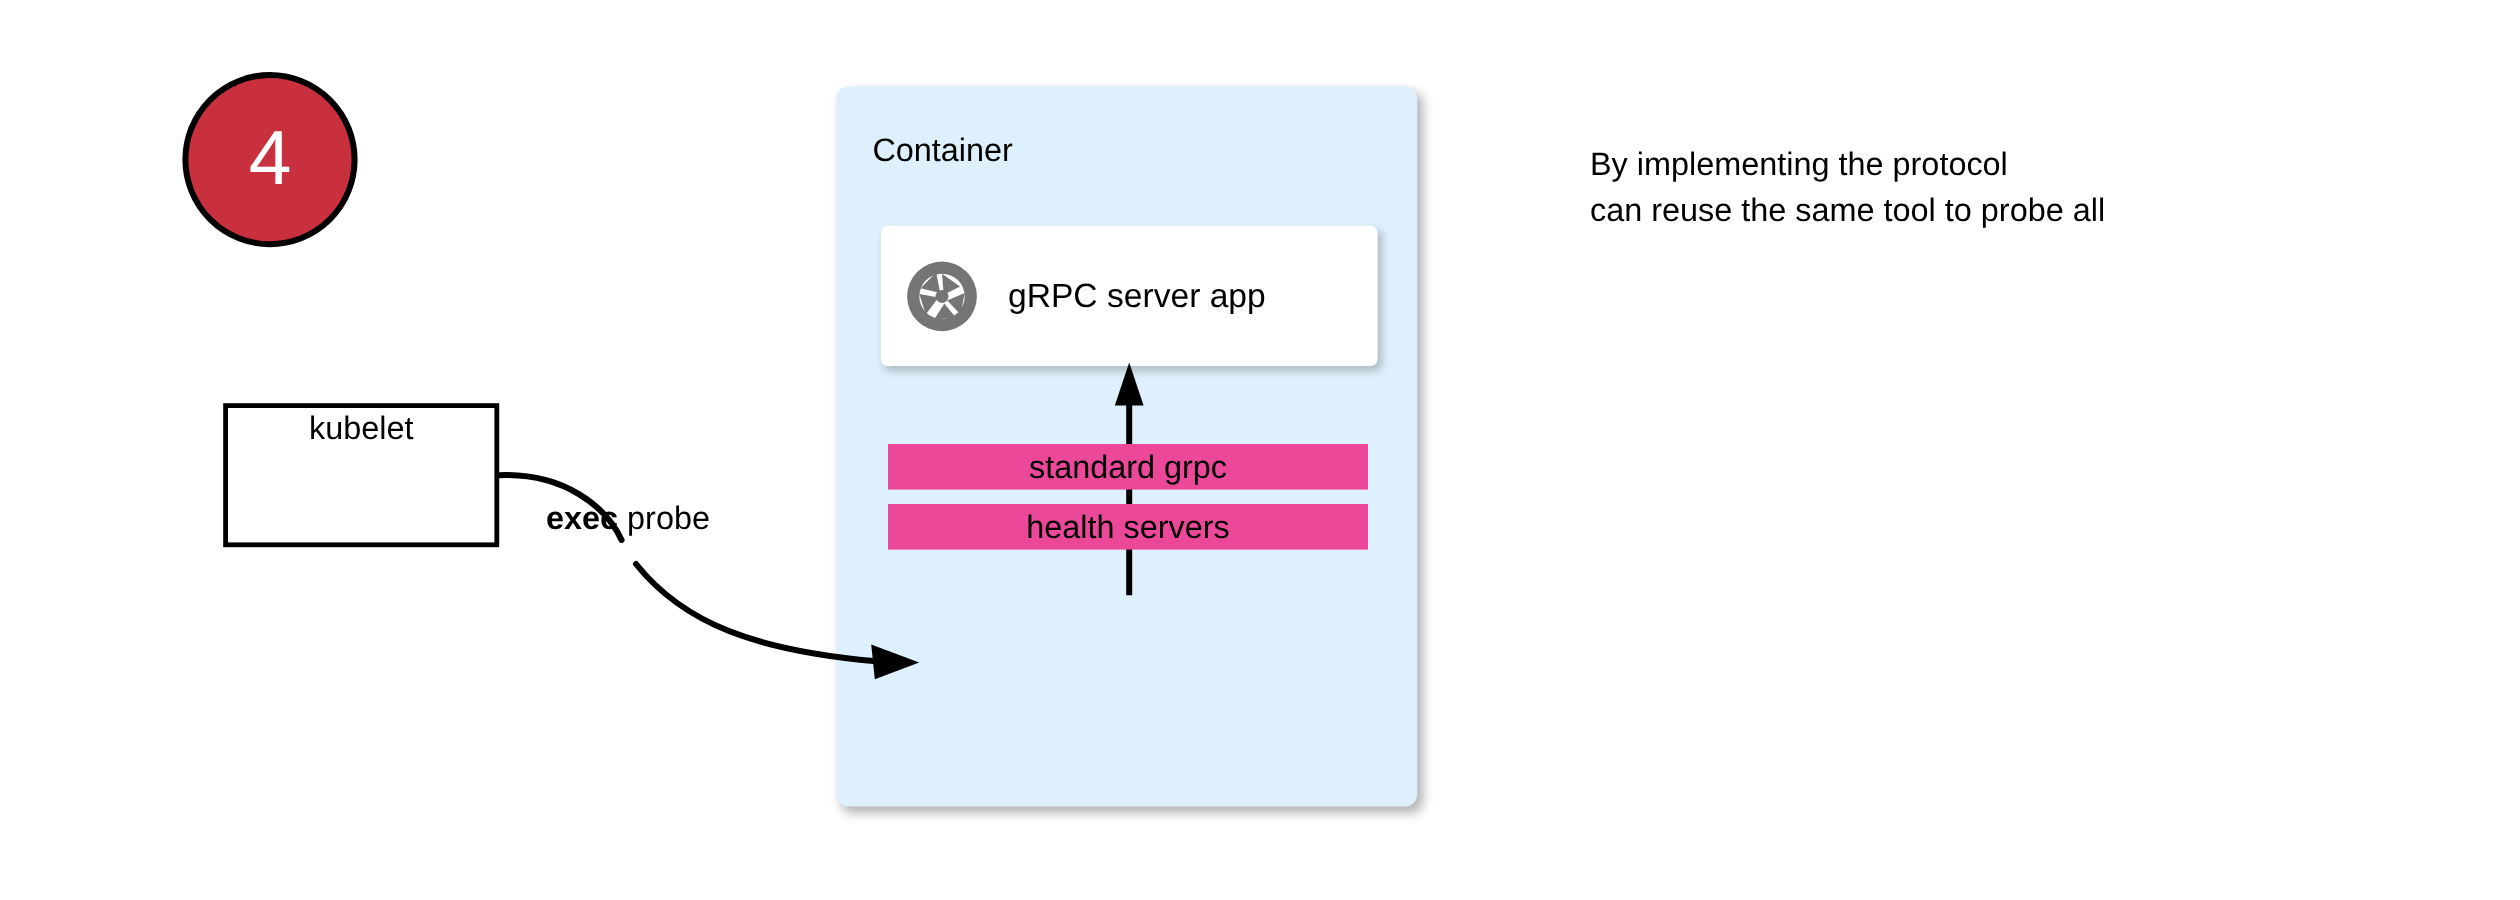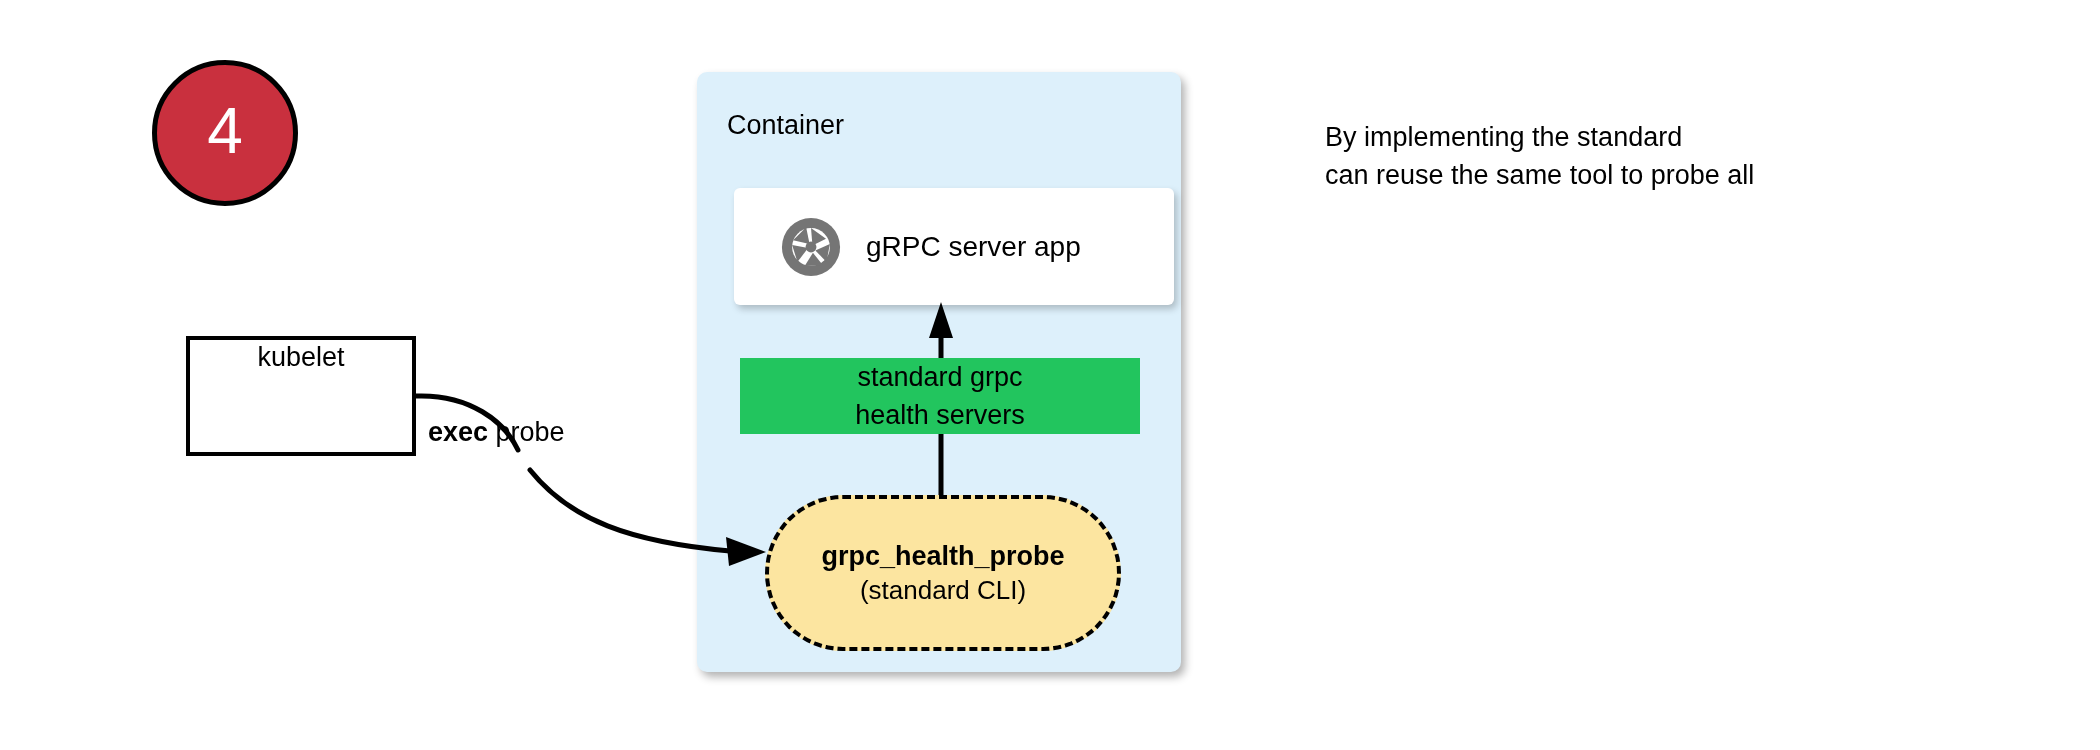--- a/index.html
+++ b/index.html
@@ -70,21 +70,20 @@
     position: absolute;
     left: 734px;
     top: 188px;
     width: 414px;
     height: 117px;
     background: #ffffff;
     border-radius: 6px;
     box-shadow: 3px 4px 7px rgba(0,0,0,0.22);
     display: flex;
     align-items: center;
-    padding-left: 26px;
   }
   #server-card .app-icon {
     margin-left: 20px;
     width: 62px;
     height: 62px;
     flex: 0 0 auto;
     display: block;
   }
   #server-card .app-label {
     margin-left: 24px;
@@ -107,21 +106,21 @@
     position: absolute;
     left: 740px;
     top: 358px;
     width: 400px;
     text-align: center;
     font-size: 27px;
     line-height: 38px;
     color: #000000;
     background: transparent;
   }
-  #protocol-label span { display: block; background: #22c55e; }
+  #protocol-label span { display: block; background: #ec4899; margin-top: 12px; }
 
   
   #probe-box {
     position: absolute;
     left: 765px;
     top: 495px;
     width: 356px;
     height: 156px;
     background: #FCE5A0;
     border: 4px dashed #000000;
@@ -172,21 +171,21 @@
   #exec-arrow {
     position: absolute;
     left: 400px;
     top: 330px;
     width: 400px;
     height: 260px;
     overflow: visible;
   }
   #exec-probe-label {
     position: absolute;
-    left: 428px;
+    left: 455px;
     top: 415px;
     font-size: 27px;
     line-height: 34px;
     white-space: nowrap;
     color: #000000;
   }
   #exec-probe-label .kw { font-weight: bold; }
 
   
   #note-text {
@@ -231,37 +230,33 @@
   <svg id="protocol-arrow" viewBox="0 0 72 200">
     <line x1="36" y1="196" x2="36" y2="36" stroke="#000000" stroke-width="5"></line>
     <polygon points="36,2 48,38 24,38" fill="#000000"></polygon>
   </svg>
 
   <div id="protocol-label">
     <span>standard grpc</span>
     <span>health servers</span>
   </div>
 
-  <div id="probe-box">
-    <span class="probe-title">grpc_health_probe</span>
-    <span class="probe-sub">(standard CLI)</span>
-  </div>
 
   <div id="kubelet-box">
     <span class="kubelet-label">kubelet</span>
   </div>
 
   <svg id="exec-arrow" viewBox="0 0 400 260">
     <path d="M 16 66 C 70 64, 105 92, 118 120" fill="none" stroke="#000000" stroke-width="5" stroke-linecap="round"></path>
     <path d="M 130 140 C 170 190, 230 212, 330 221" fill="none" stroke="#000000" stroke-width="5" stroke-linecap="round"></path>
     <polygon points="366,222 326,207 329,236" fill="#000000"></polygon>
   </svg>
 
   <div id="exec-probe-label">
     <span class="kw">exec</span><span> probe</span>
   </div>
 
   <div id="note-text">
-    <span class="line">By implementing the standard</span>
+    <span class="line">By implementing the protocol</span>
     <span class="line">can reuse the same tool to probe all</span>
   </div>
 
 </div>
 
 </body></html>

